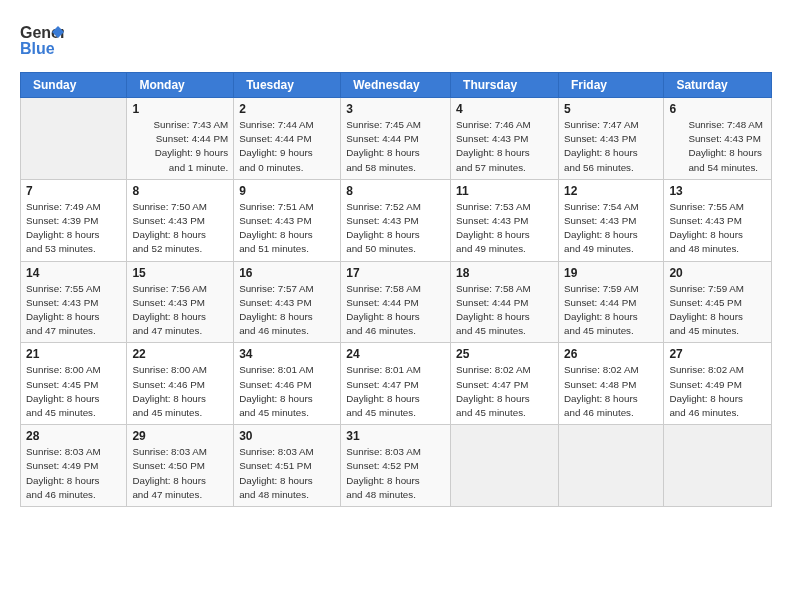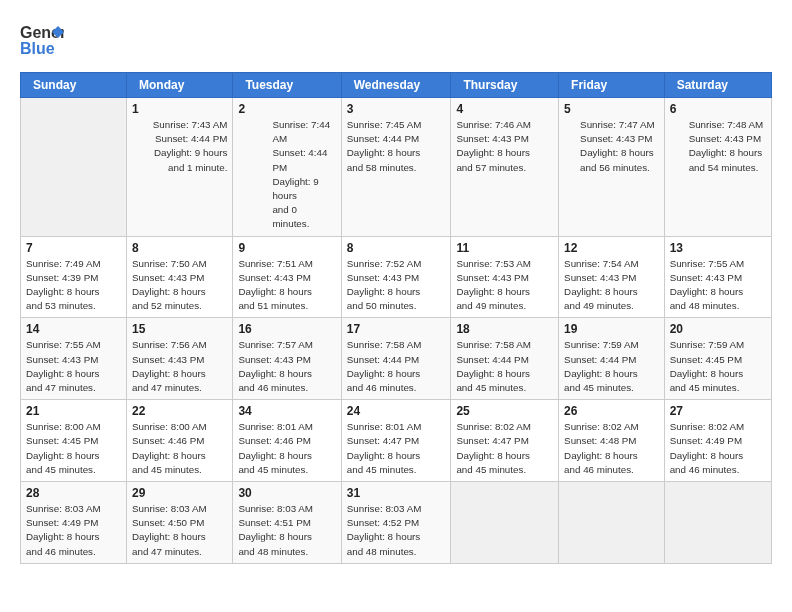--- a/index.html
+++ b/index.html
@@ -119,42 +119,42 @@
           <td class="empty"></td>
           <td>
             <div class="day-num">1</div>
             <div class="day-info" style="white-space: pre-line; text-align: right;">Sunrise: 7:43 AM
 Sunset: 4:44 PM
 Daylight: 9 hours
 and 1 minute.</div>
           </td>
           <td>
             <div class="day-num">2</div>
-            <div class="day-info" style="white-space: pre-line; margin-left: 34px;">Sunrise: 7:44 AM
+            <div class="day-info" style="white-space: pre-line;">Sunrise: 7:44 AM
 Sunset: 4:44 PM
 Daylight: 9 hours
 and 0 minutes.</div>
           </td>
           <td>
             <div class="day-num">3</div>
             <div class="day-info" style="white-space: pre-line;">Sunrise: 7:45 AM
 Sunset: 4:44 PM
 Daylight: 8 hours
 and 58 minutes.</div>
           </td>
           <td>
             <div class="day-num">4</div>
             <div class="day-info" style="white-space: pre-line;">Sunrise: 7:46 AM
 Sunset: 4:43 PM
 Daylight: 8 hours
 and 57 minutes.</div>
           </td>
           <td>
             <div class="day-num">5</div>
-            <div class="day-info" style="white-space: pre-line; margin-left: 16px;">Sunrise: 7:47 AM
+            <div class="day-info" style="white-space: pre-line;">Sunrise: 7:47 AM
 Sunset: 4:43 PM
 Daylight: 8 hours
 and 56 minutes.</div>
           </td>
           <td>
             <div class="day-num">6</div>
             <div class="day-info" style="white-space: pre-line; margin-left: 19px;">Sunrise: 7:48 AM
 Sunset: 4:43 PM
 Daylight: 8 hours
 and 54 minutes.</div>

